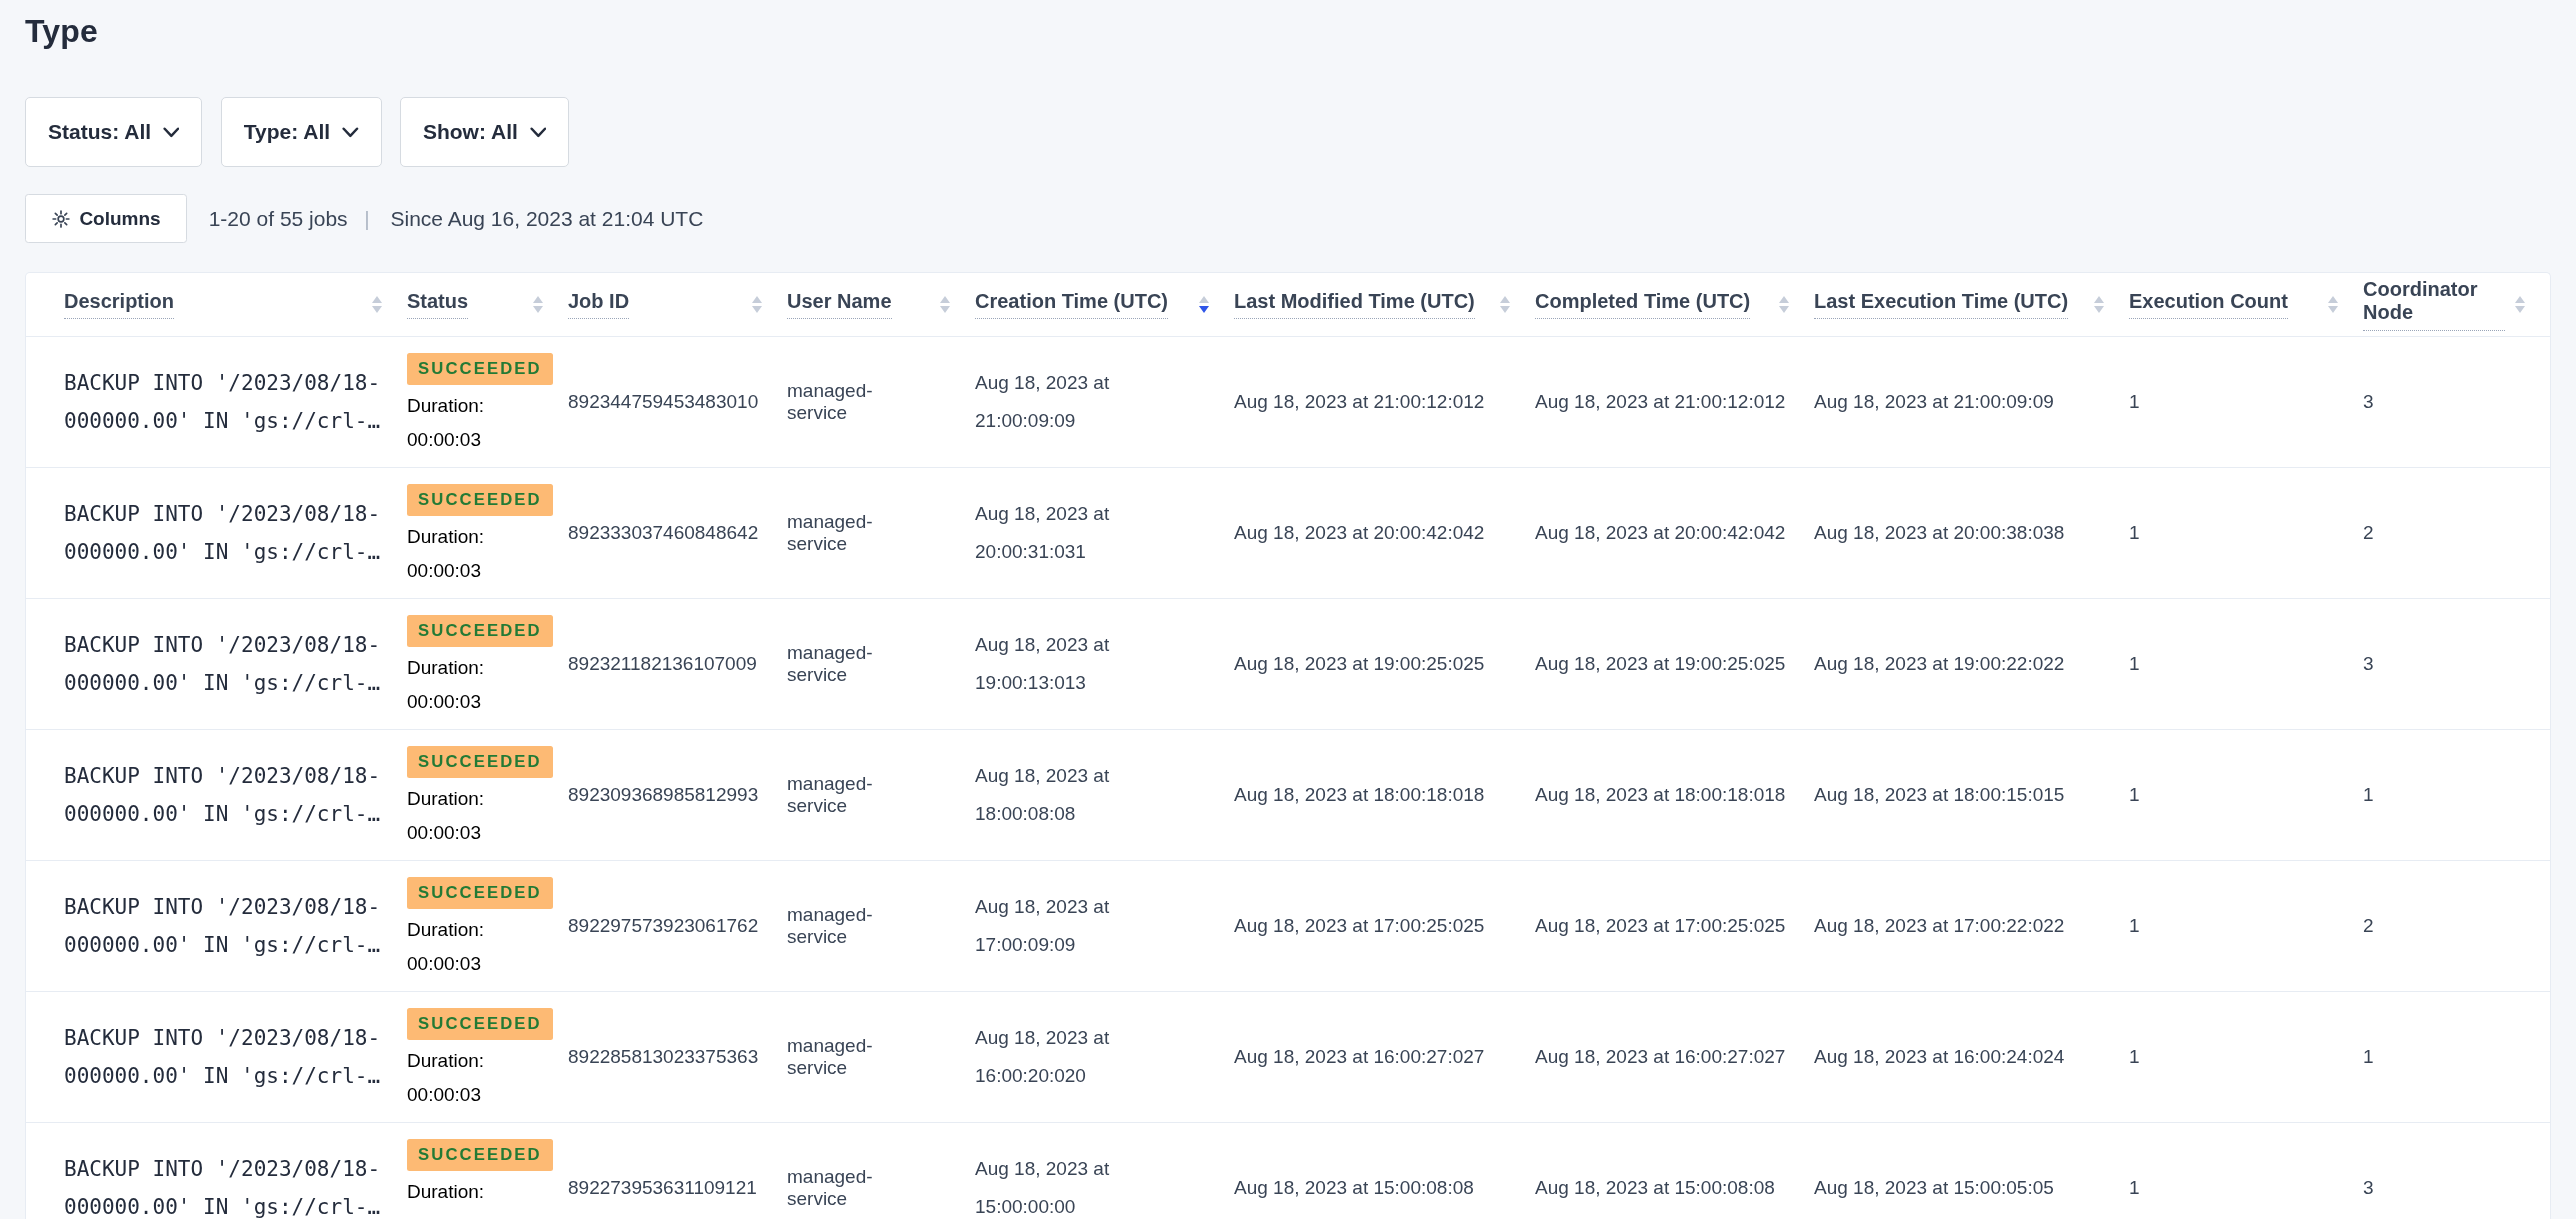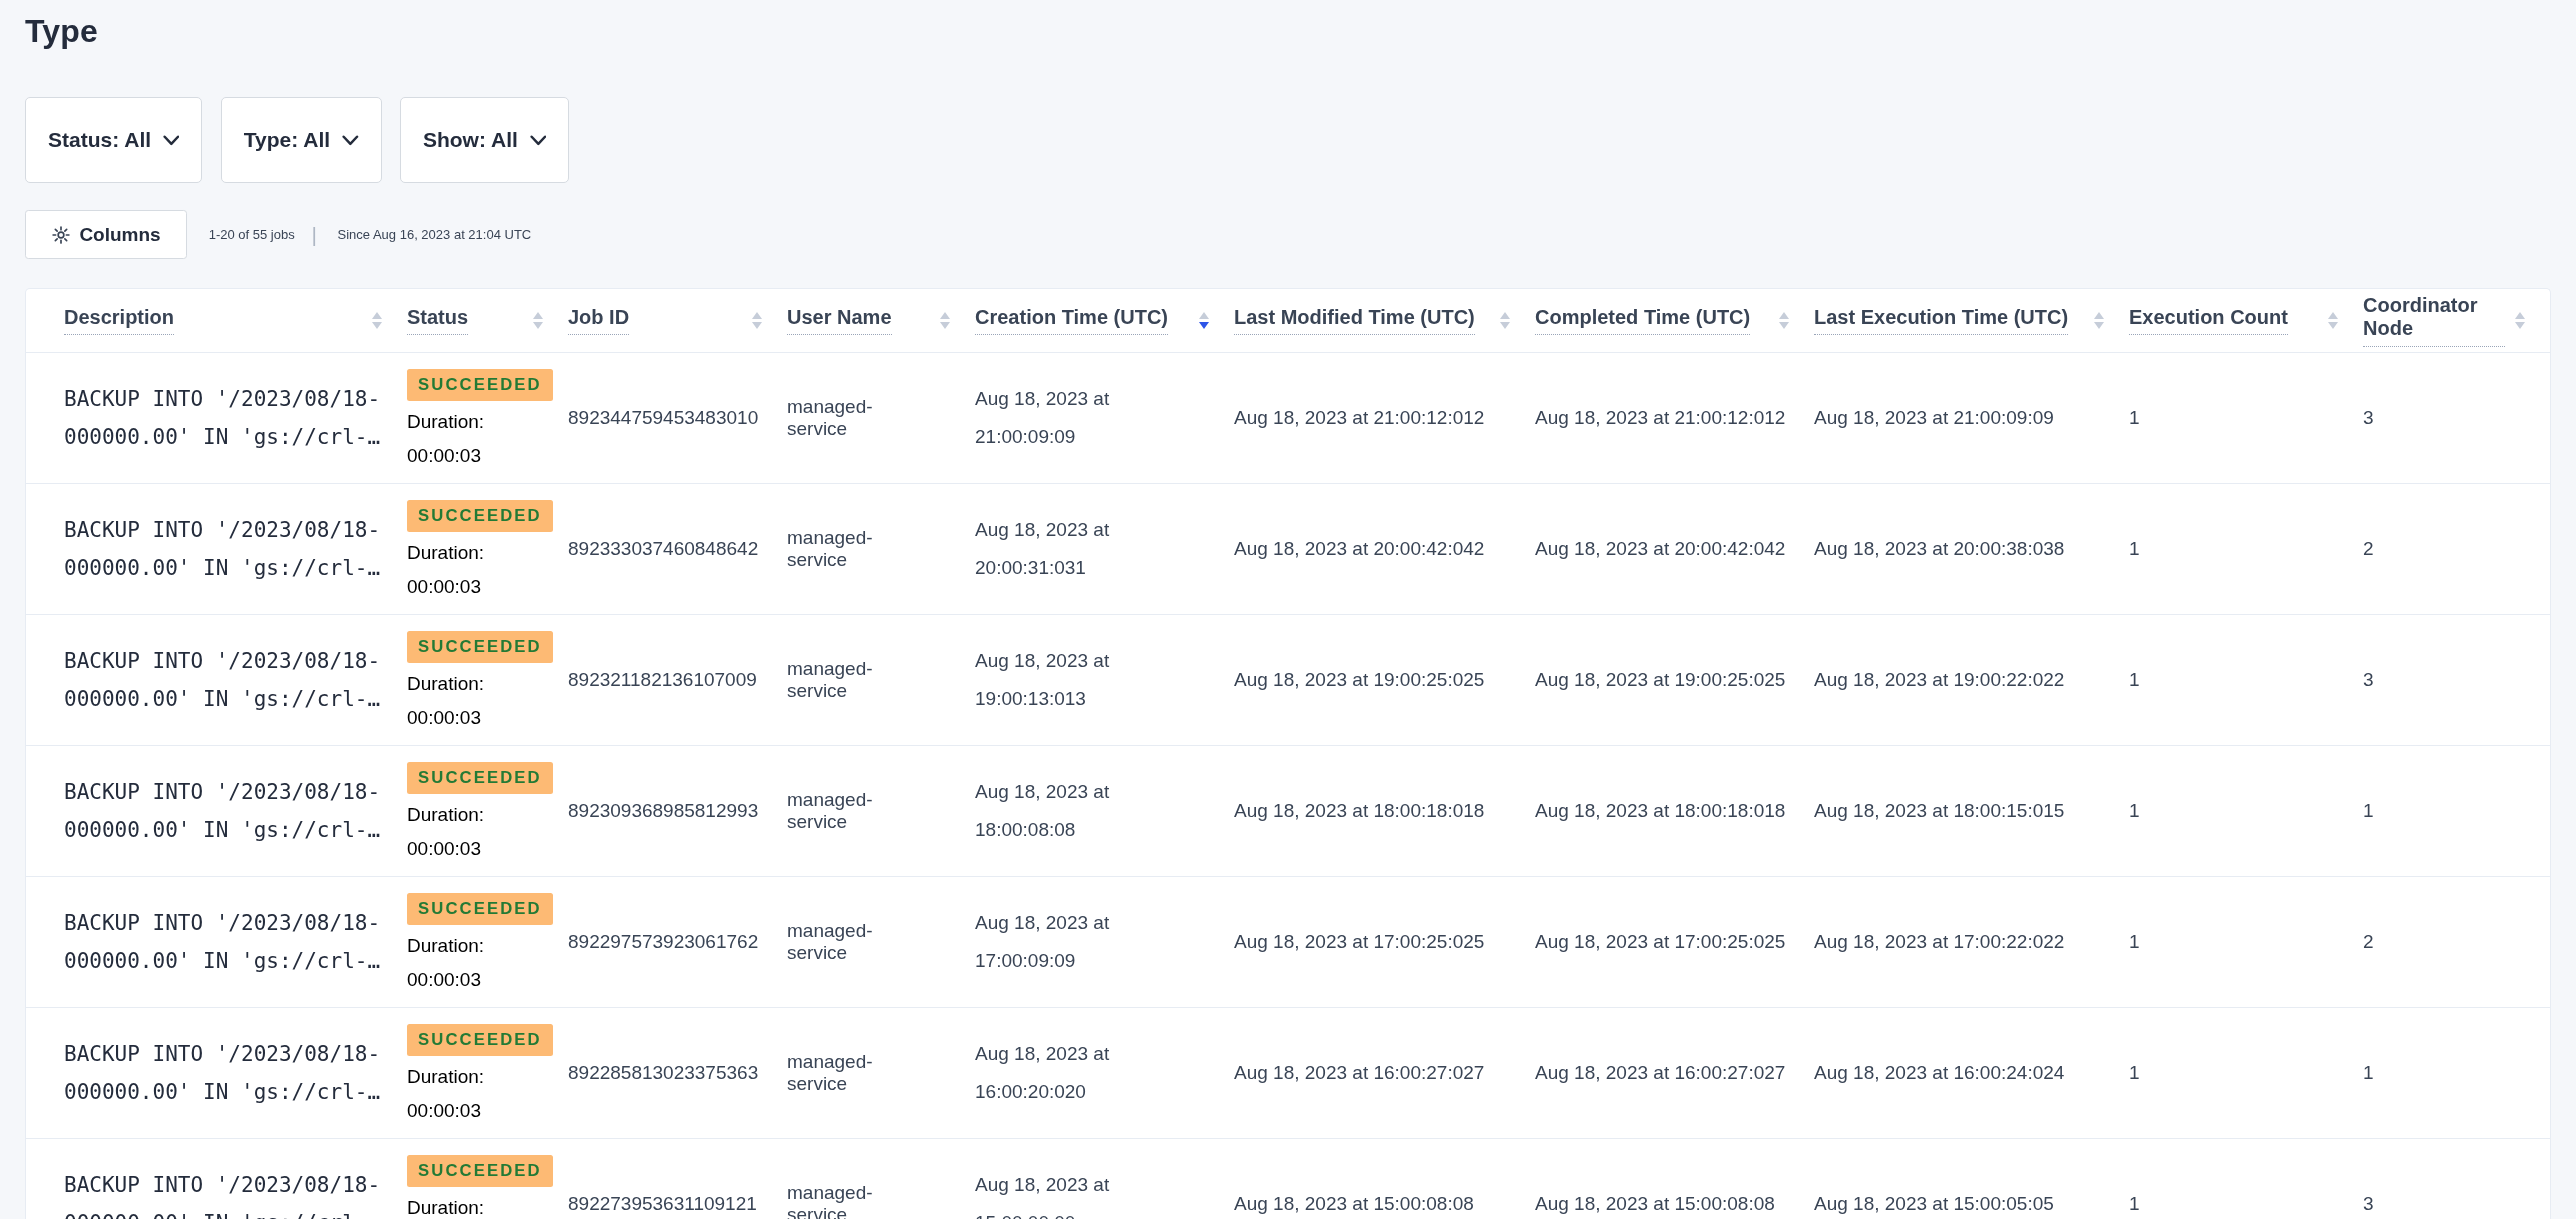--- a/index.html
+++ b/index.html
@@ -14,40 +14,40 @@
 
   h1.title {
     font-size: 32px; font-weight: 700; color: #242c3c;
     letter-spacing: 0.2px;
   }
 
   
   .filters { margin-top: 47px; display: flex; gap: 18.4px; }
   .filter-btn {
     display: inline-flex; align-items: center; justify-content: center; gap: 11.7px;
-    height: 86px; padding: 10px 22px; min-width: 156px;
+    height: 70px; padding: 10px 22px; min-width: 156px;
     background: #ffffff; border: 0.8px solid #d6dbe1; border-radius: 5px;
     font-family: "Liberation Sans", sans-serif;
     font-size: 21px; font-weight: 700; color: #242c3c;
     cursor: pointer;
   }
   .chev { width: 16.7px; height: 11px; display: inline-block; }
 
   
   .toolbar { margin-top: 27px; display: flex; align-items: center; }
   .columns-btn {
     display: inline-flex; align-items: center; gap: 8.4px;
     height: 49px; padding: 0 25px;
     background: #ffffff; border: 0.8px solid #d6dbe1; border-radius: 3.3px;
     font-family: "Liberation Sans", sans-serif;
     font-size: 19px; font-weight: 700; color: #242c3c;
     cursor: pointer;
   }
   .gear-svg { width: 20px; height: 20px; }
-  .results-text { font-size: 13px; color: #394455; margin-left: 22px; }
+  .results-text { font-size: 21px; color: #394455; margin-left: 22px; }
   .pipe { color: #aeb7c4; margin: 0 16.7px; font-size: 21px; }
 
   
   .card {
     margin-top: 28.4px;
     background: #ffffff;
     border: 0.8px solid #e7ecf3;
     border-bottom: none;
     border-radius: 5px 5px 0 0;
     overflow: hidden;

